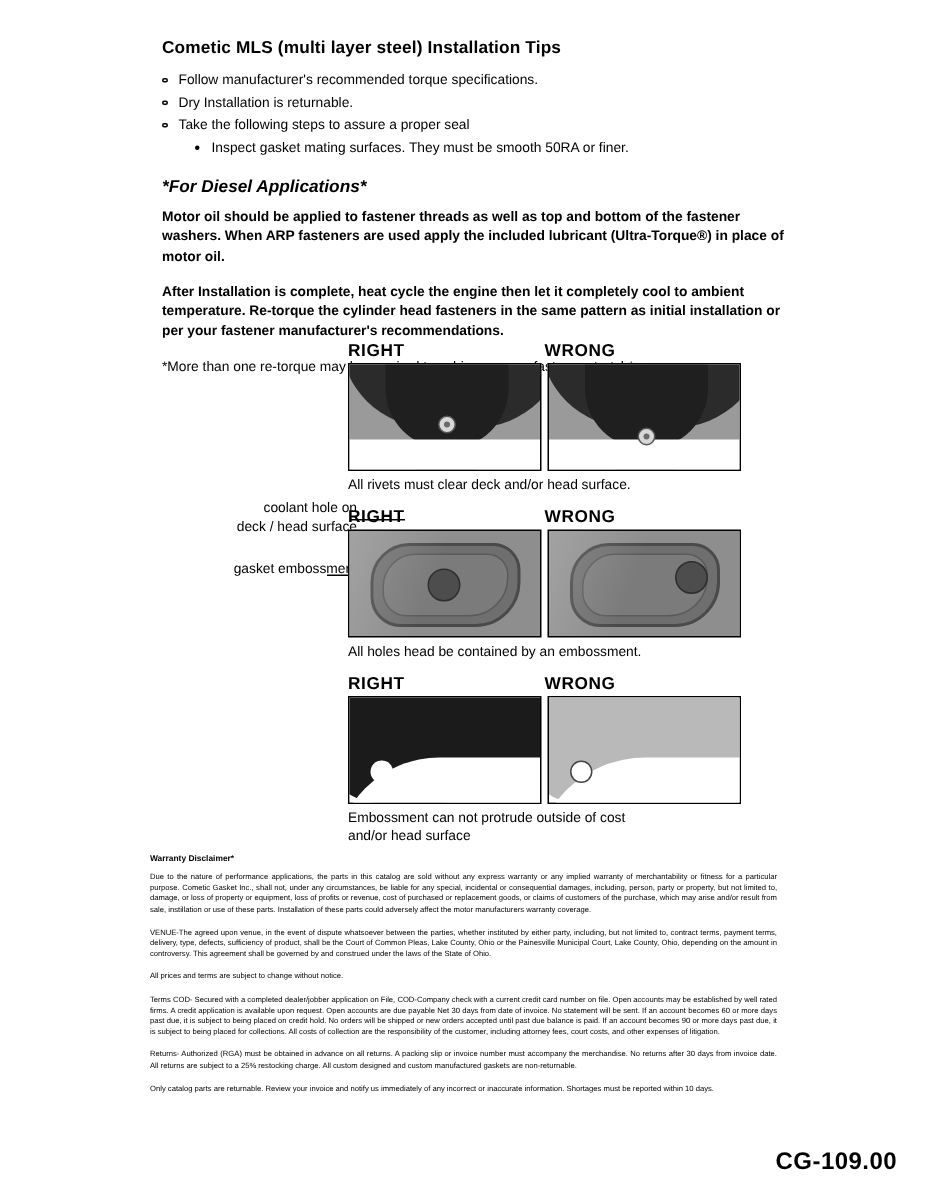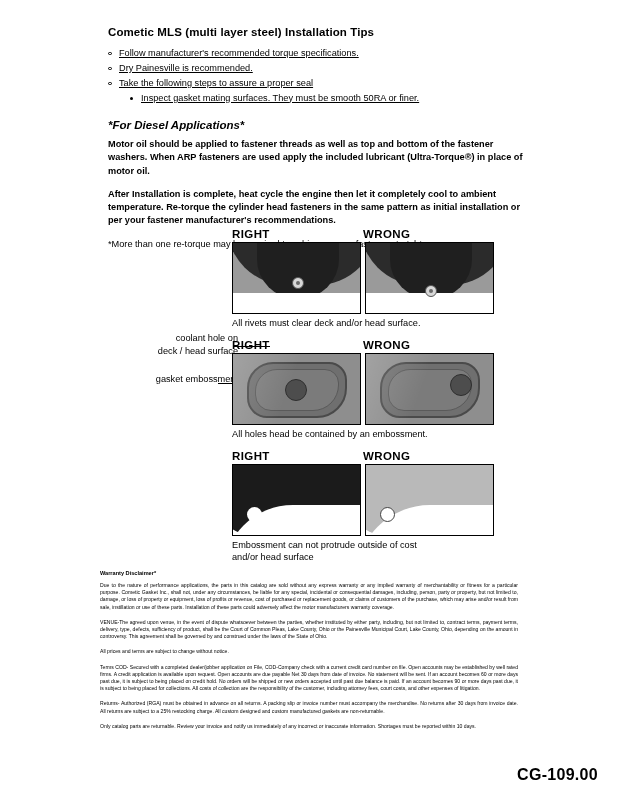--- a/index.html
+++ b/index.html
@@ -30,21 +30,20 @@
   h1.title {
     font-size: 11.5px;
     font-weight: bold;
     margin: 0 0 9px 0;
     letter-spacing: 0.1px;
   }
   .bullet-list {
     margin: 0;
     padding: 0;
     list-style: none;
-    text-decoration: underline;
   }
   .bullet-list li {
     font-size: 9.2px;
     line-height: 13.5px;
     padding-left: 11px;
     position: relative;
     margin-bottom: 1.5px;
   }
   .bullet-list li .circ {
     position: absolute;
@@ -334,21 +333,21 @@
 </head>
 <body>
 
 <div class="page">
 
   <div class="content">
     <h1 class="title">Cometic MLS (multi layer steel) Installation Tips</h1>
 
     <ul class="bullet-list">
       <li><span class="circ"></span><span>Follow manufacturer's recommended torque specifications.</span></li>
-      <li><span class="circ"></span><span>Dry Painesville is recommended.</span></li>
+      <li><span class="circ"></span><span>Dry Installation is returnable.</span></li>
       <li><span class="circ"></span><span>Take the following steps to assure a proper seal</span>
         <ul class="sub-list">
           <li><span class="dot"></span><span>Inspect gasket mating surfaces.  They must be smooth 50RA or finer.</span></li>
         </ul>
       </li>
     </ul>
 
     <h2 class="section">*For Diesel Applications*</h2>
     <p class="para">Motor oil should be applied to fastener threads as well as top and bottom of the fastener washers.  When ARP fasteners are used apply the included lubricant (Ultra-Torque®) in place of motor oil.</p>
     <p class="para">After Installation is complete, heat cycle the engine then let it completely cool to ambient temperature. Re-torque the cylinder head fasteners in the same pattern as initial installation or per your fastener manufacturer's recommendations.</p>

